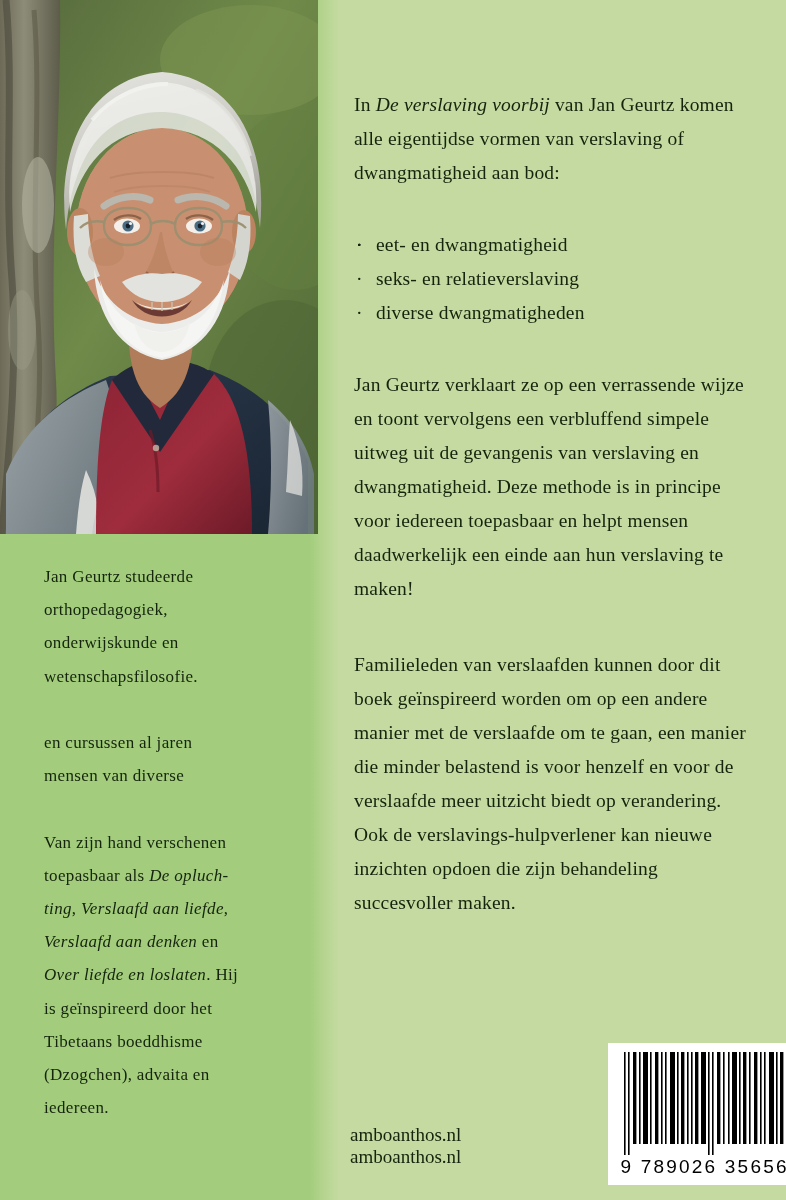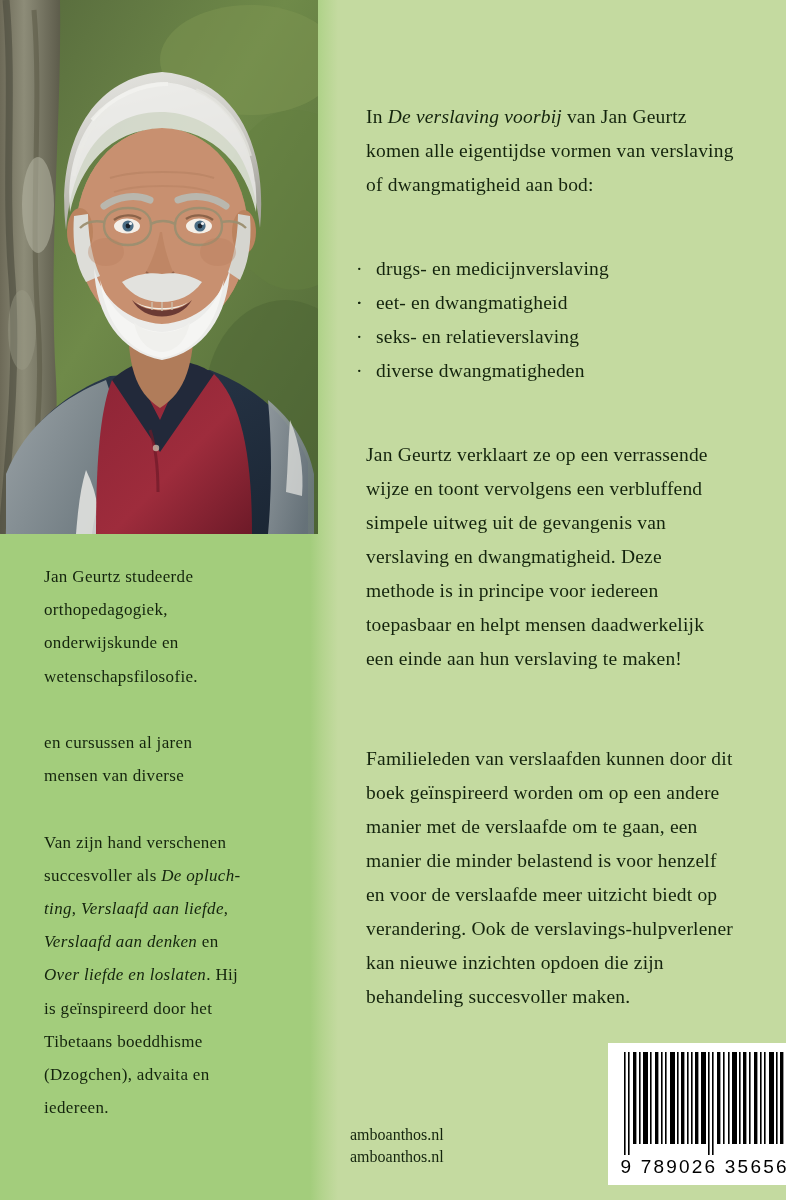--- a/index.html
+++ b/index.html
@@ -49,21 +49,21 @@
 
   .main-col {
     position:absolute;
     left:350px; top:84px;
     width:400px;
     font-size:19.5px;
     line-height:34px;
     color:#14240d;
     letter-spacing:0.01em;
   }
-  .main-col p { margin:16px; }
+  .main-col p { margin:4px; }
   .main-col em { font-style:italic; }
   .para-gap { height:34px; }
 
   ul.addiction-list {
     list-style:none;
     margin:0; padding:0;
   }
   ul.addiction-list li {
     position:relative;
     padding-left:26px;
@@ -73,21 +73,21 @@
     position:absolute;
     left:6px; top:0;
     font-size:19.5px;
     line-height:34px;
   }
 
   
   .urls {
     position:absolute;
     left:350px; top:1124px;
-    font-size:16px;
+    font-size:19px;
     line-height:22px;
     color:#14240d;
   }
 
   
   .barcode-box {
     position:absolute;
     left:560px; top:1043px;
     width:206px; height:142px;
     background:#ffffff;
@@ -253,40 +253,39 @@
   <div class="bio-col">
     <span>Jan Geurtz studeerde</span><br>
     <span>orthopedagogiek,</span><br>
     <span>onderwijskunde en</span><br>
     <span>wetenschapsfilosofie.</span><br>
     <br>
     <span>en cursussen al jaren</span><br>
     <span>mensen van diverse</span><br>
     <br>
     <span>Van zijn hand verschenen</span><br>
-    <span>succesvoller als </span><em>De opluch-</em><br>
+    <span>toepasbaar als </span><em>De opluch-</em><br>
     <em>ting</em><span>, </span><em>Verslaafd aan liefde</em><span>,</span><br>
     <em>Verslaafd aan denken</em><span> en</span><br>
     <em>Over liefde en loslaten</em><span>. Hij</span><br>
     <span>is geïnspireerd door het</span><br>
     <span>Tibetaans boeddhisme</span><br>
     <span>(Dzogchen), advaita en</span><br>
     <span>iedereen.</span>
   </div>
 
   <div class="main-col">
 
     <p><span>In </span><em>De verslaving voorbij</em><span> van Jan Geurtz komen alle eigentijdse vormen van verslaving of dwangmatigheid aan bod:</span></p>
 
     <div class="para-gap"></div>
 
     <ul class="addiction-list">
       <li>
         <span class="bullet">·</span>
-        <span>drugs- en medicijnverslaving</span>
       </li>
       <li>
         <span class="bullet">·</span>
       </li>
       <li>
         <span class="bullet">·</span>
         <span>eet- en dwangmatigheid</span>
       </li>
       <li>
         <span class="bullet">·</span>

